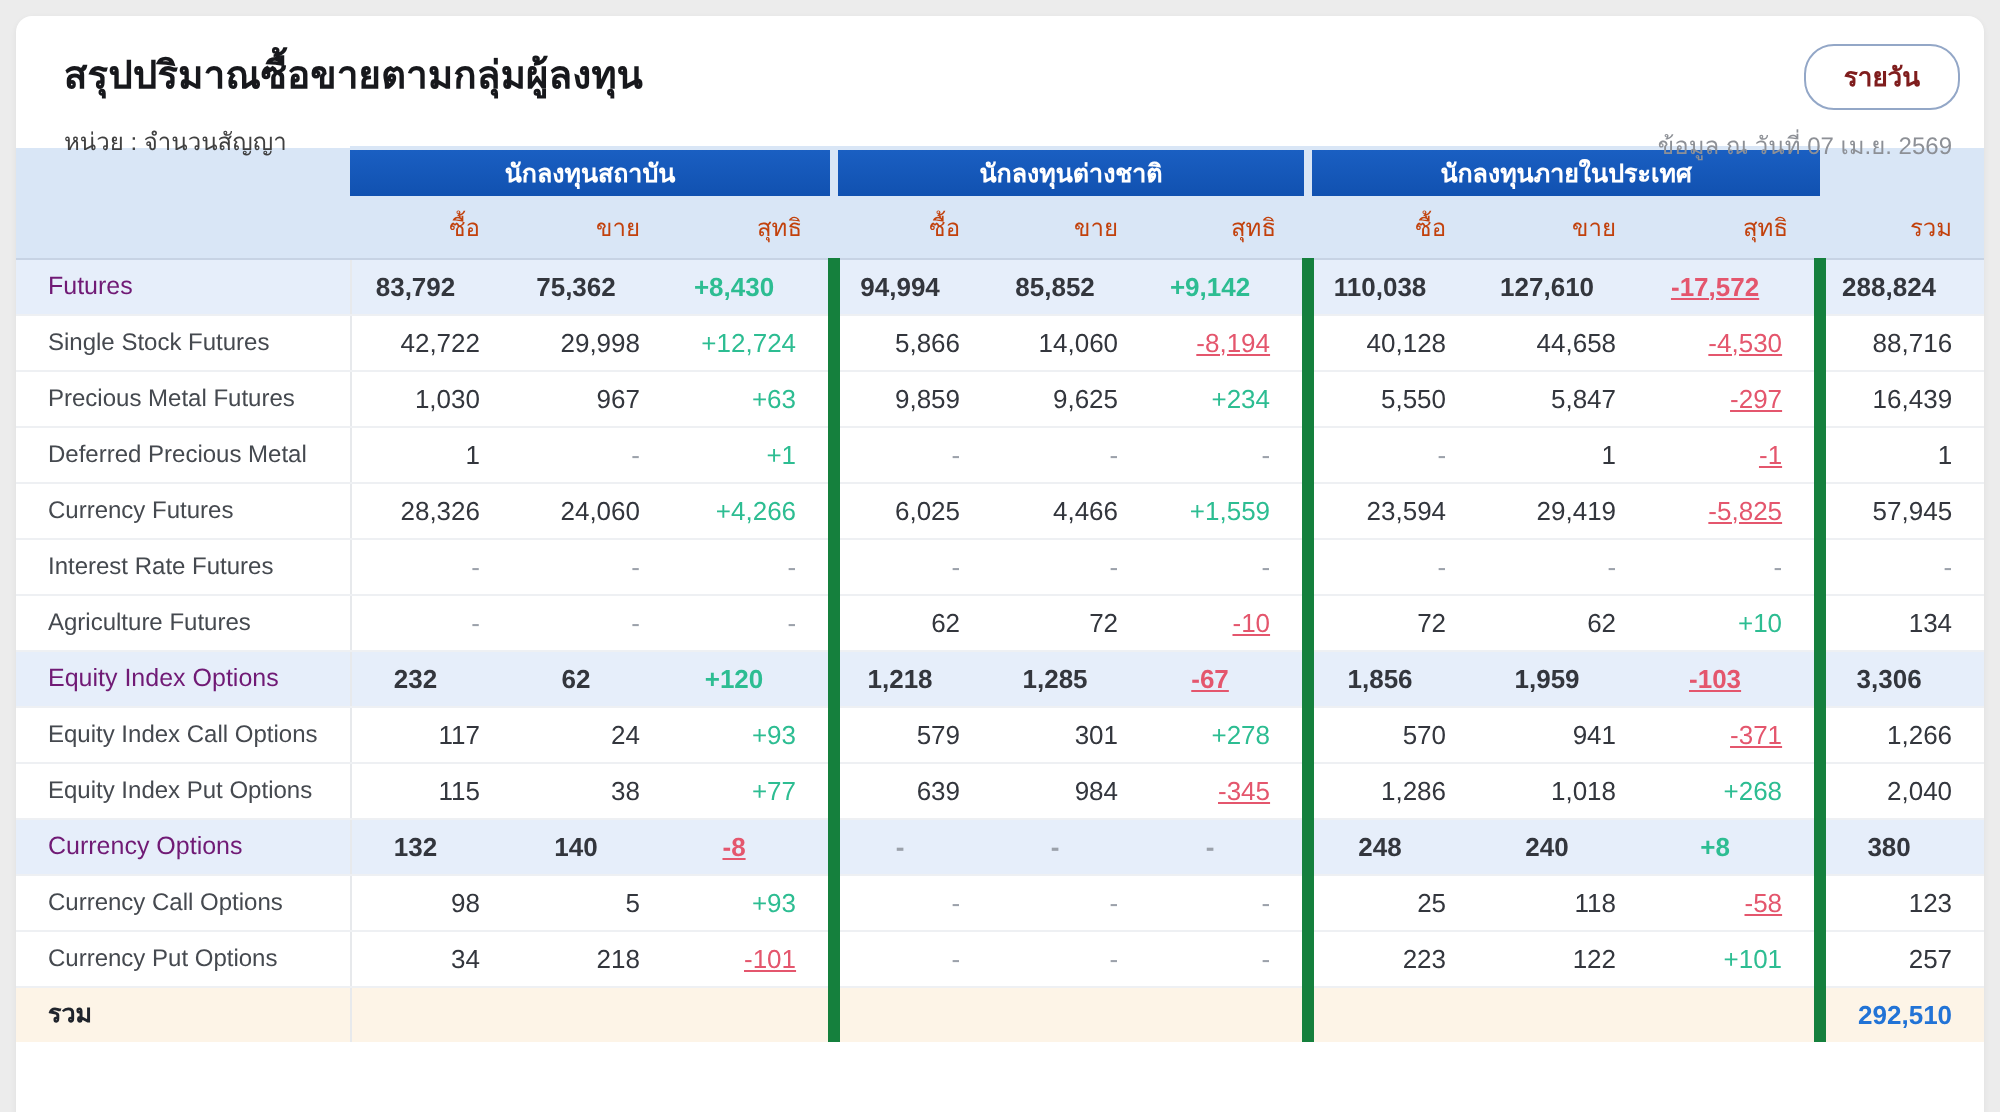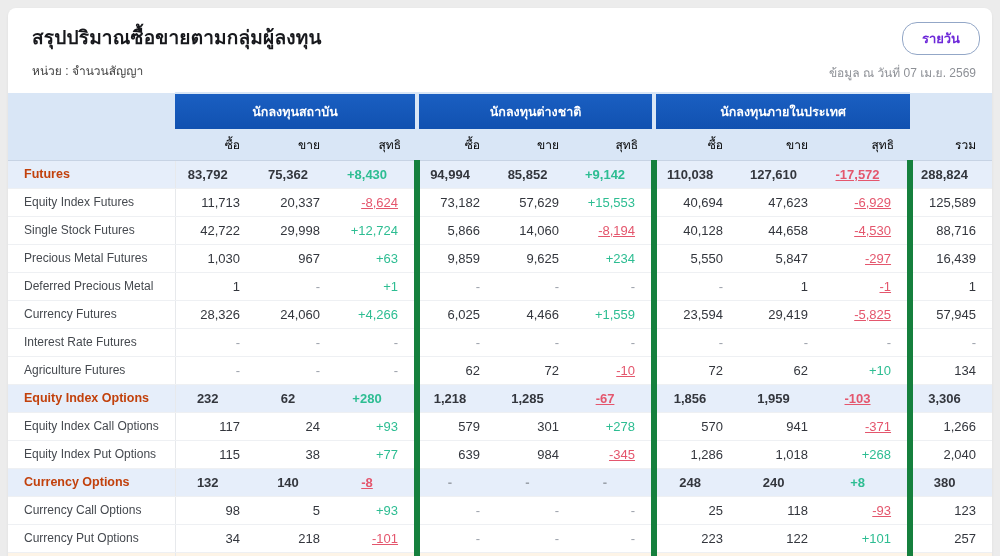--- a/index.html
+++ b/index.html
@@ -10,58 +10,58 @@
     color:#33363d;
   }
   .card {
     position:absolute; left:8px; top:8px; width:984px; height:600px;
     background:#ffffff; border-radius:8px;
     box-shadow:0 1px 3px rgba(0,0,0,0.06);
     overflow:hidden;
   }
   .card-top {
     display:flex; justify-content:space-between; align-items:flex-start;
-    height:84px; padding:14px 12px 0 24px;
+    height:65px; padding:14px 12px 0 24px;
   }
   .title { font-size:19px; font-weight:bold; color:#17181c; letter-spacing:0.2px; }
   .unit  { margin-top:9px; font-size:12px; color:#404040; }
   .top-right { display:flex; flex-direction:column; align-items:flex-end; }
   .pill {
     background:#ffffff; border:1.5px solid #93a7c7; border-radius:15px;
-    color:#6d28d9; font-weight:bold; font-size:13px;
+    color:#7f1d1d; font-weight:bold; font-size:13px;
     padding:5px 19px; cursor:pointer;
     font-family:"Liberation Sans","DejaVu Sans",sans-serif;
   }
   .asof { margin-top:8px; font-size:12px; color:#8d9096; padding-right:4px; }
 
   table { border-collapse:collapse; table-layout:fixed; width:984px; }
   thead th { background:#d9e6f6; font-weight:normal; }
-  tr.group-row { height:36px; }
+  tr.group-row { height:24px; }
   tr.sub-row { height:31px; }
   th.group {
     background:linear-gradient(180deg,#1a5fc2 0%,#1151b0 100%);
     color:#ffffff; font-size:12.5px; font-weight:bold; text-align:center;
     border-top:2px solid #d9e6f6;
   }
   th.group.gap { border-right:4px solid #d9e6f6; }
   tr.sub-row th {
-    color:#000000; font-size:12px; font-weight:500;
+    color:#c2410c; font-size:12px; font-weight:500;
     text-align:right; padding-right:16px;
     border-bottom:1px solid #c7d3e4;
   }
   tbody tr { height:28px; }
   tbody td { border-bottom:1px solid #eef0f3; font-size:13px; }
   td.label {
     font-size:12px; color:#45494f; text-align:left; padding-left:16px;
     border-right:1px solid #e7e9ec;
   }
   td.num { text-align:right; padding-right:16px; color:#33363d; }
   td.sep { border-right:6px solid #15803d; }
   tr.section td { background:#e6eefa; }
-  tr.section td.label { font-weight:bold; color:#c2410c; font-size:12.5px; }
+  tr.section td.label { font-weight:normal; color:#701a75; font-size:12.5px; }
   tr.section td.num { font-weight:bold;text-align:center; }
   tr.total td { background:#fdf4e7; border-bottom:none; }
   tr.total td.label { font-weight:bold; color:#20242c; font-size:12.5px; }
   td.pos  { color:#2dbd92 !important; }
   td.neg  { color:#e4566d !important;text-decoration:underline; }
   td.dash { color:#9ba1aa !important; }
   td.grand { color:#2273d6 !important; font-weight:bold; }
 </style>
 </head>
 <body>
@@ -122,33 +122,20 @@
           <td class="num sep pos">+8,430</td>
           <td class="num">94,994</td>
           <td class="num">85,852</td>
           <td class="num sep pos">+9,142</td>
           <td class="num">110,038</td>
           <td class="num">127,610</td>
           <td class="num sep neg">-17,572</td>
           <td class="num">288,824</td>
         </tr>
         <tr class="detail">
-          <td class="label">Equity Index Futures</td>
-          <td class="num">11,713</td>
-          <td class="num">20,337</td>
-          <td class="num sep neg">-8,624</td>
-          <td class="num">73,182</td>
-          <td class="num">57,629</td>
-          <td class="num sep pos">+15,553</td>
-          <td class="num">40,694</td>
-          <td class="num">47,623</td>
-          <td class="num sep neg">-6,929</td>
-          <td class="num">125,589</td>
-        </tr>
-        <tr class="detail">
           <td class="label">Single Stock Futures</td>
           <td class="num">42,722</td>
           <td class="num">29,998</td>
           <td class="num sep pos">+12,724</td>
           <td class="num">5,866</td>
           <td class="num">14,060</td>
           <td class="num sep neg">-8,194</td>
           <td class="num">40,128</td>
           <td class="num">44,658</td>
           <td class="num sep neg">-4,530</td>
@@ -216,21 +203,21 @@
           <td class="num sep neg">-10</td>
           <td class="num">72</td>
           <td class="num">62</td>
           <td class="num sep pos">+10</td>
           <td class="num">134</td>
         </tr>
         <tr class="section">
           <td class="label">Equity Index Options</td>
           <td class="num">232</td>
           <td class="num">62</td>
-          <td class="num sep pos">+280</td>
+          <td class="num sep pos">+120</td>
           <td class="num">1,218</td>
           <td class="num">1,285</td>
           <td class="num sep neg">-67</td>
           <td class="num">1,856</td>
           <td class="num">1,959</td>
           <td class="num sep neg">-103</td>
           <td class="num">3,306</td>
         </tr>
         <tr class="detail">
           <td class="label">Equity Index Call Options</td>
@@ -274,21 +261,21 @@
         <tr class="detail">
           <td class="label">Currency Call Options</td>
           <td class="num">98</td>
           <td class="num">5</td>
           <td class="num sep pos">+93</td>
           <td class="num dash">-</td>
           <td class="num dash">-</td>
           <td class="num sep dash">-</td>
           <td class="num">25</td>
           <td class="num">118</td>
-          <td class="num sep neg">-93</td>
+          <td class="num sep neg">-58</td>
           <td class="num">123</td>
         </tr>
         <tr class="detail">
           <td class="label">Currency Put Options</td>
           <td class="num">34</td>
           <td class="num">218</td>
           <td class="num sep neg">-101</td>
           <td class="num dash">-</td>
           <td class="num dash">-</td>
           <td class="num sep dash">-</td>

